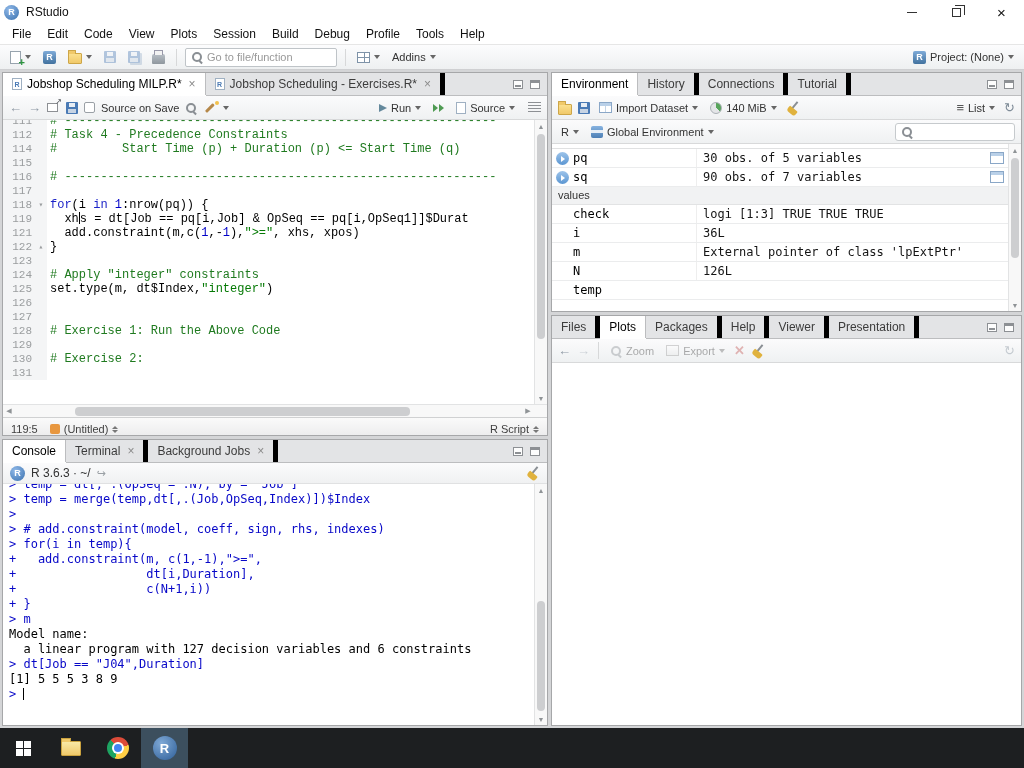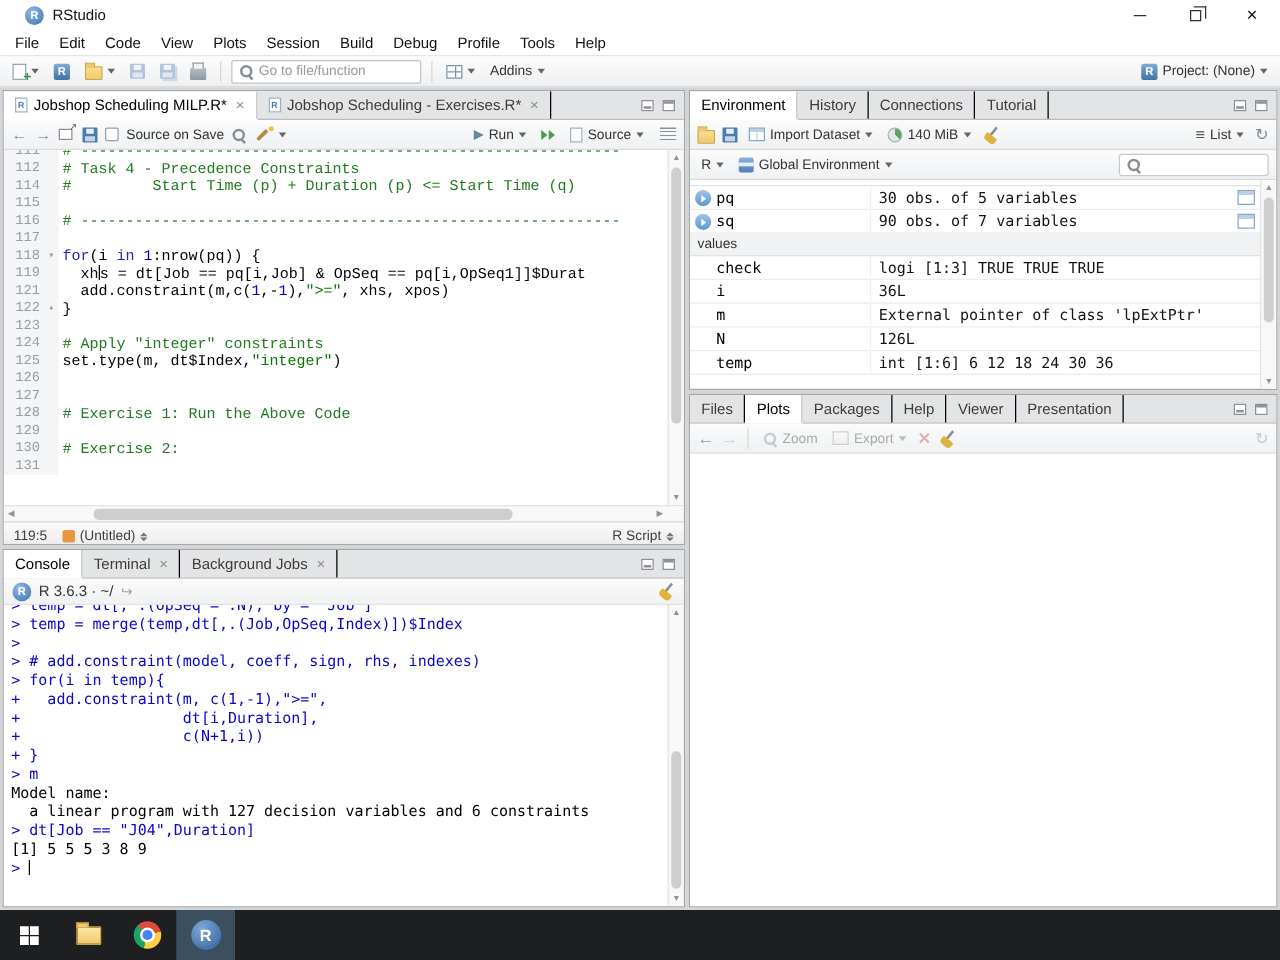--- a/index.html
+++ b/index.html
@@ -1,21 +1,21 @@
 <!DOCTYPE html>
 <html><head>
 <meta charset="utf-8">
 <style>
 *{margin:0;padding:0;box-sizing:border-box}
 html,body{width:1024px;height:768px;overflow:hidden}
 body{font-family:"Liberation Sans",sans-serif;font-size:12px;color:#1a1a1a;background:#fff}
 .screen{width:1024px;height:768px;display:flex;flex-direction:column}
 
 
-.titlebar{height:24px;background:#fff;display:flex;align-items:center;padding-left:20px;gap:7px;flex:0 0 auto}
+.titlebar{height:24px;background:#fff;display:flex;align-items:center;padding-left:4px;gap:7px;flex:0 0 auto}
 .r-logo{width:15px;height:15px;border-radius:50%;background:radial-gradient(circle at 35% 30%,#8fb8e8,#3a71ae);color:#fff;display:flex;align-items:center;justify-content:center;font-size:9px;font-weight:bold}
 .r-logo::after{content:"R"}
 .title-text{font-size:12px;color:#111}
 .win-controls{margin-left:auto;display:flex;height:100%}
 .wc{width:45px;height:100%;display:flex;align-items:center;justify-content:center}
 .wc-min{width:10px;height:1px;background:#333}
 .wc-max{width:9px;height:9px;border:1px solid #333;background:#fff;position:relative}
 .wc-max::before{content:"";position:absolute;left:2px;top:-4px;width:9px;height:9px;border:1px solid #333;border-bottom:none;border-left:none}
 .wc-x{font-size:15px;line-height:1;color:#111}
 
@@ -59,21 +59,21 @@
 .col.right{flex:1}
 .pane{background:#fff;border:1px solid #a6a7a9;display:flex;flex-direction:column;min-height:0;overflow:hidden}
 .source-pane{flex:0 0 364px}
 .console-pane{flex:1}
 .env-pane{flex:0 0 240px}
 .files-pane{flex:1}
 
 
 .tabstrip{height:23px;background:#e3e4e6;border-bottom:1px solid #bcbdbf;display:flex;flex:0 0 auto}
 .tabs-holder{display:flex;height:100%}
-.tab{display:flex;align-items:center;gap:5px;padding:0 9px;font-size:12px;color:#3c3c3c;border-right:1px solid #000000;height:100%}
+.tab{display:flex;align-items:center;gap:5px;padding:0 9px;font-size:12px;color:#3c3c3c;border-right:5px solid #000000;height:100%}
 .tab.active{background:#fff;color:#000;box-shadow:0 1px 0 0 #fff;border-right:1px solid #bcbdbf;z-index:1}
 .tab-x{color:#8b8b8b;font-size:12px;line-height:1;margin-left:2px}
 .rfile-icon{width:10px;height:12px;background:#fff;border:1px solid #9fb0c2;font-size:7px;color:#4a7ab5;display:flex;align-items:center;justify-content:center;font-weight:bold;flex:0 0 auto}
 .rfile-icon::after{content:"R"}
 .pane-ctrls{margin-left:auto;display:flex;align-items:center;gap:7px;padding-right:7px}
 .pc-min{width:10px;height:9px;border:1px solid #8d9094;background:#fdfdfd;position:relative}
 .pc-min::before{content:"";position:absolute;left:1px;right:1px;bottom:1px;height:2px;background:#8d9094}
 .pc-max{width:10px;height:9px;border:1px solid #8d9094;background:#fdfdfd;position:relative}
 .pc-max::before{content:"";position:absolute;left:0;right:0;top:0;height:2px;background:#8d9094}
 
@@ -528,21 +528,20 @@
                   <span class="df-spacer"></span>
                   <span>N</span>
                 </span>
                 <span class="env-val">126L</span>
               </div>
               <div class="env-row">
                 <span class="env-name">
                   <span class="df-spacer"></span>
                   <span>temp</span>
                 </span>
-                <span class="env-val">int [1:6] 6 12 18 24 30 36</span>
               </div>
             </div>
           <div class="vscroll">
             <span class="vs-up">▲</span>
             <span class="vs-thumb" style="top:14px;height:100px"></span>
             <span class="vs-dn">▼</span>
           </div>
         </div>
       </div>
 

